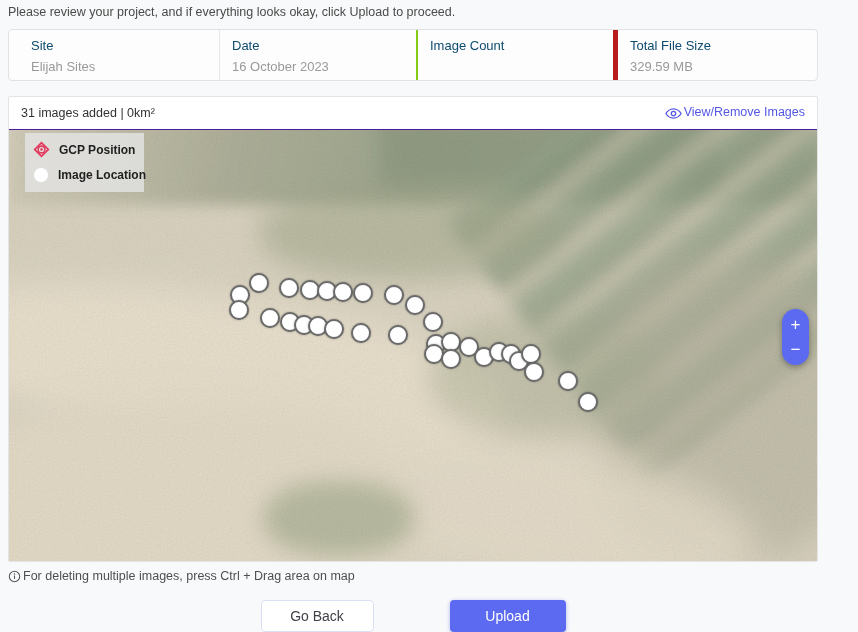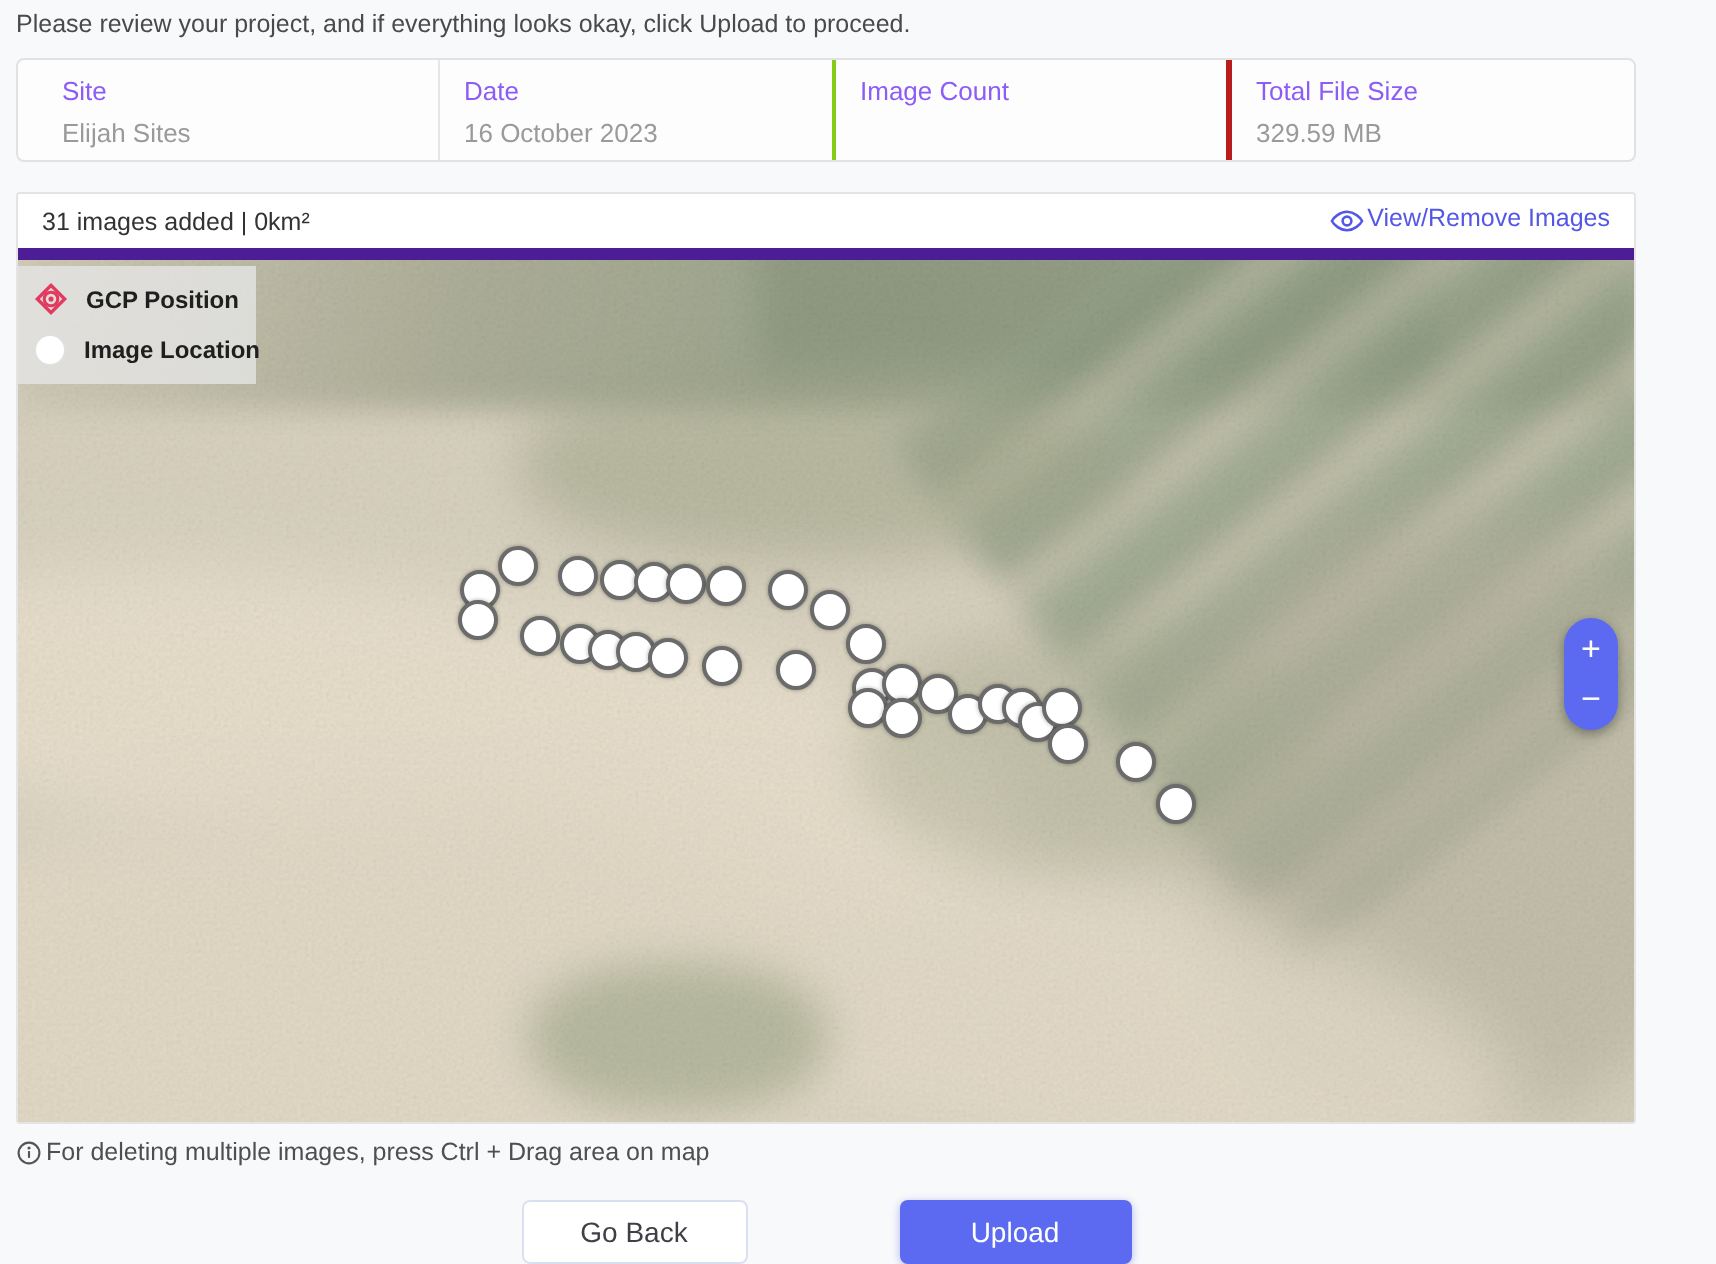--- a/index.html
+++ b/index.html
@@ -21,32 +21,32 @@
     margin-top:10px;height:52px;
     background:#fdfdfe;border:1px solid #e2e2e2;border-radius:4px;
     display:flex;box-sizing:border-box;
   }
   .sum-col{
     box-sizing:border-box;padding:8px 0 0 22px;
   }
   .sum-col:nth-child(1){width:210px;}
   .sum-col:nth-child(2){width:197px;border-left:1px solid #e6e6e6;padding-left:12px;}
   .sum-col:nth-child(3){width:197px;border-left:2px solid #84cc16;padding-left:12px;}
-  .sum-col:nth-child(4){width:204px;border-left:3px solid #b91c1c;padding-left:12px;}
-  .sum-label{font-size:13px;color:#8b5cf6;}
+  .sum-col:nth-child(4){width:204px;border-left:5px solid #b91c1c;padding-left:12px;}
+  .sum-label{font-size:13px;color:#0c4a6e;}
   .sum-value{font-size:13px;color:#9a9a9a;margin-top:6px;}
   
   .map-panel{
     margin-top:15px;border:1px solid #e4e4e4;border-radius:2px;
     background:#fff;
   }
   .map-header{
     height:33px;display:flex;align-items:center;
     padding:0 12px;box-sizing:border-box;justify-content:space-between;
-    border-bottom:6px solid #4c1d95;
+    border-bottom:1px solid #4c1d95;
   }
   .map-status{font-size:12.5px;color:#333;}
   .view-remove{
     display:flex;gap:2px;
     font-size:12.5px;color:var(--link,#5457e6);cursor:pointer;
   }
   .map{
     position:relative;width:100%;height:431px;overflow:hidden;
     background:#d8d1bf;
   }
@@ -59,21 +59,21 @@
   .t-right{right:-40px;top:130px;width:260px;height:300px;filter:blur(16px);opacity:.6;background:#b5b29e;border-radius:40%;}
   .t-palewash{left:-80px;top:165px;width:580px;height:150px;transform:rotate(8deg);filter:blur(16px);opacity:.85;background:#e9e0cd;border-radius:45%;}
   .t-palewash2{left:170px;top:295px;width:580px;height:145px;transform:rotate(11deg);filter:blur(18px);opacity:.8;background:#e5dcc9;border-radius:45%;}
   .t-bottomleft{left:-70px;bottom:-70px;width:470px;height:230px;filter:blur(16px);background:#e1d8c5;border-radius:40%;}
   .t-greenmid1{left:250px;top:55px;width:300px;height:95px;filter:blur(13px);opacity:.55;background:#a0a689;border-radius:45%;}
   .t-greenmid2{left:420px;top:185px;width:230px;height:120px;filter:blur(13px);opacity:.45;background:#a9ad92;border-radius:45%;}
   .t-greenbottom{left:255px;bottom:5px;width:150px;height:75px;filter:blur(11px);opacity:.55;background:#95a081;border-radius:45%;}
   .noise{position:absolute;inset:0;mix-blend-mode:multiply;pointer-events:none;}
   
   .legend{
-    position:absolute;top:3px;left:0;width:119px;
+    position:absolute;top:3px;left:16px;width:119px;
     background:rgba(229,229,229,0.8);
     padding:8px 8px 9px 8px;box-sizing:border-box;
   }
   .legend-item{display:flex;align-items:center;gap:9px;}
   .legend-item + .legend-item{margin-top:9px;}
   .legend-label{font-size:12px;font-weight:bold;color:#1f1f1f;white-space:nowrap;}
   .circle-glyph{width:16px;height:16px;border-radius:50%;background:#fff;border:1px solid rgba(0,0,0,0.12);box-sizing:border-box;flex:none;}
   
   .marker{
     position:absolute;width:16px;height:16px;border-radius:50%;

